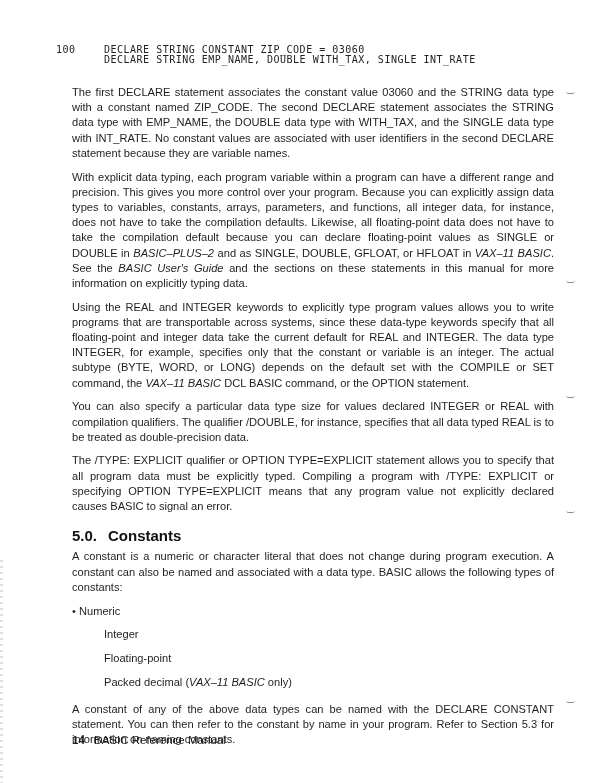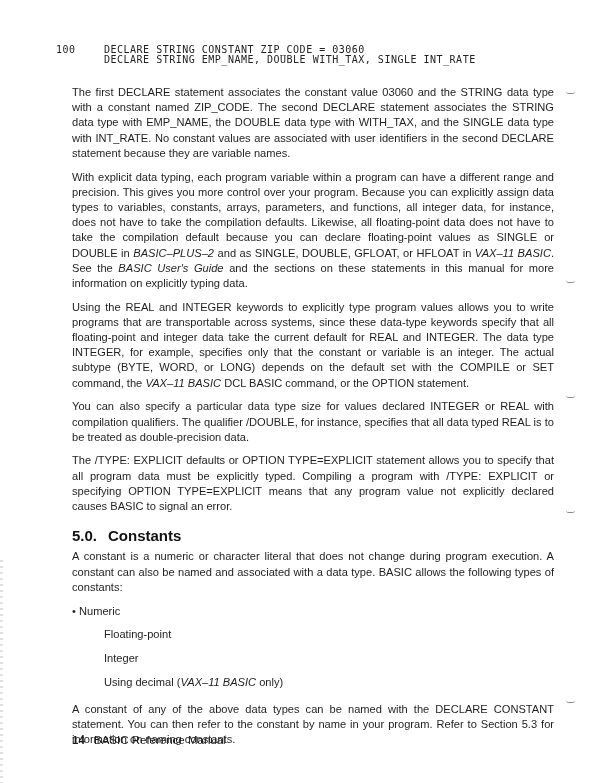--- a/index.html
+++ b/index.html
@@ -30,31 +30,31 @@
 
   <div class="body">
     <p>The first DECLARE statement associates the constant value 03060 and the STRING data type with a constant named ZIP_CODE. The second DECLARE statement associates the STRING data type with EMP_NAME, the DOUBLE data type with WITH_TAX, and the SINGLE data type with INT_RATE. No constant values are associated with user identifiers in the second DECLARE statement because they are variable names.</p>
 
     <p><span>With explicit data typing, each program variable within a program can have a different range and precision. This gives you more control over your program. Because you can explicitly assign data types to variables, constants, arrays, parameters, and functions, all integer data, for instance, does not have to take the compilation defaults. Likewise, all floating-point data does not have to take the compilation default because you can declare floating-point values as SINGLE or DOUBLE in </span><i>BASIC–PLUS–2</i><span> and as SINGLE, DOUBLE, GFLOAT, or HFLOAT in </span><i>VAX–11 BASIC</i><span>. See the </span><i>BASIC User's Guide</i><span> and the sections on these statements in this manual for more information on explicitly typing data.</span></p>
 
     <p><span>Using the REAL and INTEGER keywords to explicitly type program values allows you to write programs that are transportable across systems, since these data-type keywords specify that all floating-point and integer data take the current default for REAL and INTEGER. The data type INTEGER, for example, specifies only that the constant or variable is an integer. The actual subtype (BYTE, WORD, or LONG) depends on the default set with the COMPILE or SET command, the </span><i>VAX–11 BASIC</i><span> DCL BASIC command, or the OPTION statement.</span></p>
 
     <p>You can also specify a particular data type size for values declared INTEGER or REAL with compilation qualifiers. The qualifier /DOUBLE, for instance, specifies that all data typed REAL is to be treated as double-precision data.</p>
 
-    <p>The /TYPE: EXPLICIT defaults or OPTION TYPE=EXPLICIT statement allows you to specify that all program data must be explicitly typed. Compiling a program with /TYPE: EXPLICIT or specifying OPTION TYPE=EXPLICIT means that any program value not explicitly declared causes BASIC to signal an error.</p>
+    <p>The /TYPE: EXPLICIT qualifier or OPTION TYPE=EXPLICIT statement allows you to specify that all program data must be explicitly typed. Compiling a program with /TYPE: EXPLICIT or specifying OPTION TYPE=EXPLICIT means that any program value not explicitly declared causes BASIC to signal an error.</p>
 
 
     <h2><span class="num">5.0.</span><span>Constants</span></h2>
 
     <p>A constant is a numeric or character literal that does not change during program execution. A constant can also be named and associated with a data type. BASIC allows the following types of constants:</p>
 
     <div class="bullet"><span>•</span> <span>Numeric</span></div>
+    <div class="sub">Integer</div>
     <div class="sub">Floating-point</div>
-    <div class="sub">Integer</div>
-    <div class="sub"><span>Using decimal (</span><i>VAX–11 BASIC</i><span> only)</span></div>
+    <div class="sub"><span>Packed decimal (</span><i>VAX–11 BASIC</i><span> only)</span></div>
 
     <p style="margin-top:12px;">A constant of any of the above data types can be named with the DECLARE CONSTANT statement. You can then refer to the constant by name in your program. Refer to Section 5.3 for information on naming constants.</p>
   </div>
 
   <div class="footer">
     <span class="pg">14</span><span>BASIC Reference Manual</span>
   </div>
 
   <div class="mark" style="left:566px; top:91px;"></div>
   <div class="mark" style="left:566px; top:280px;"></div>

